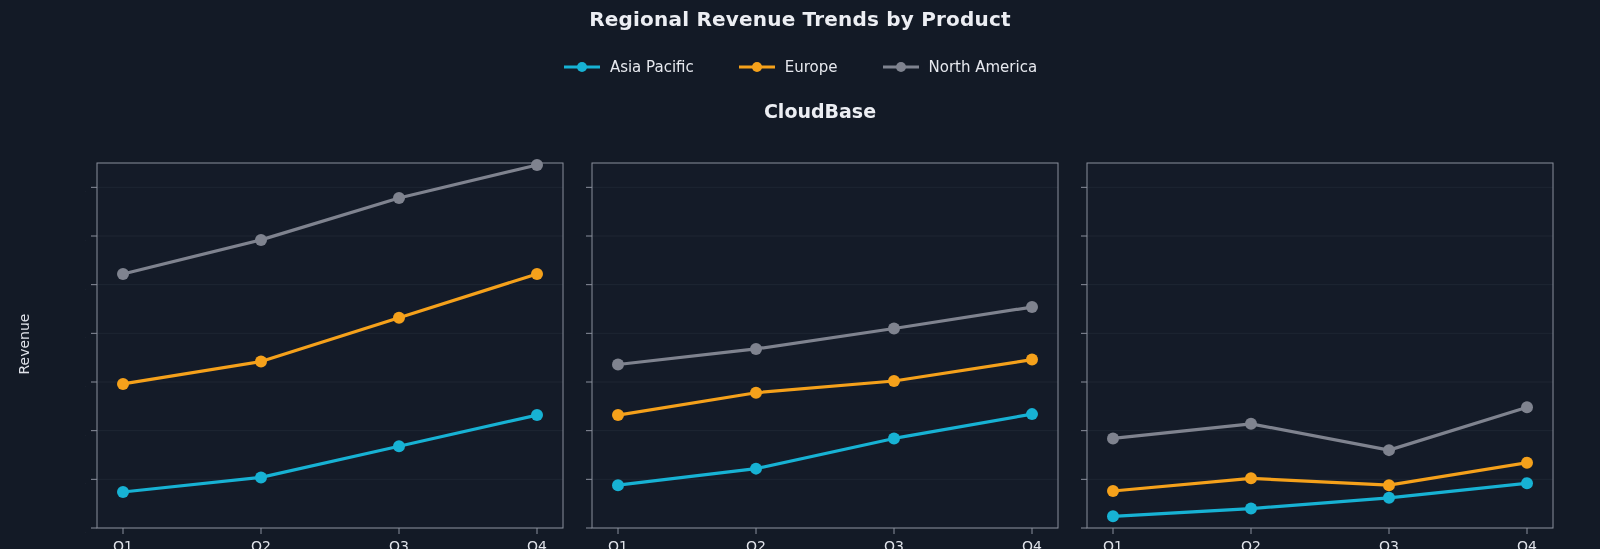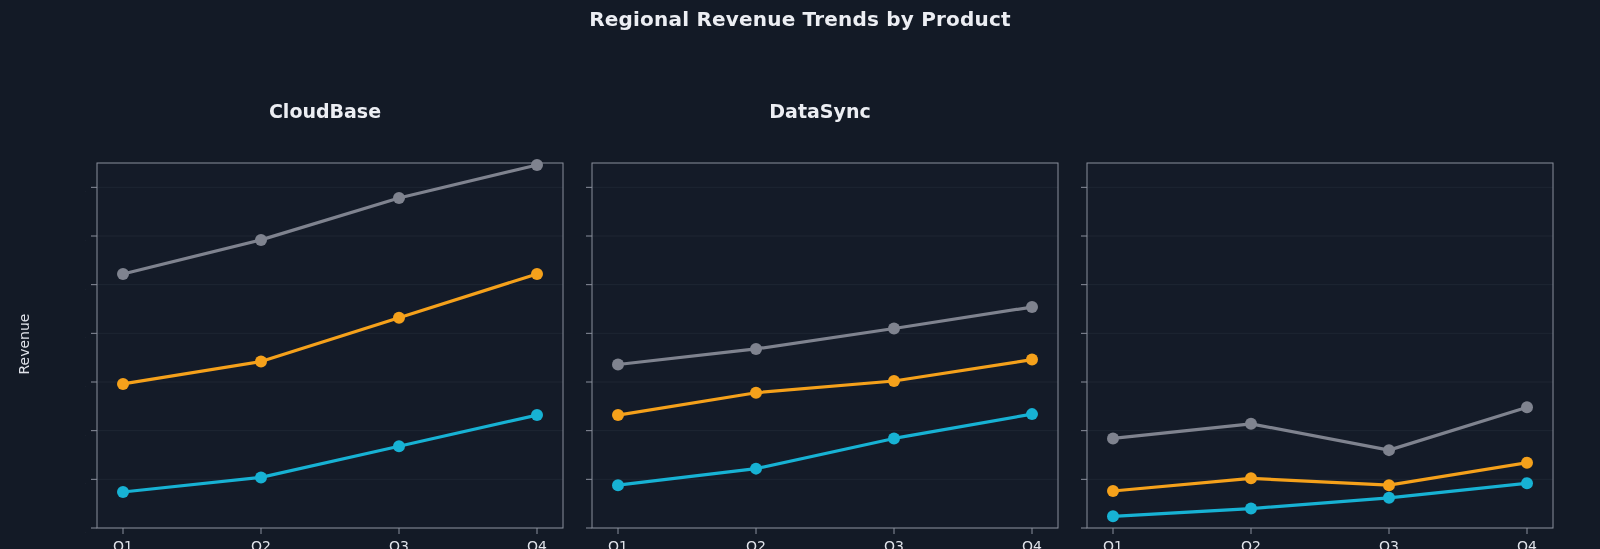--- a/index.html
+++ b/index.html
@@ -90,25 +90,47 @@
     fill: #dfe2e9;
   }
 </style>
 </head>
 <body>
 
 <div id="figure">
 
   <div id="chart-title">Regional Revenue Trends by Product</div>
 
+  <div id="legend">
+      <div class="legend-entry">
+        <svg class="legend-swatch" viewBox="0 0 38 14">
+          <line x1="1" y1="7" x2="37" y2="7" stroke="#17b2d4" stroke-width="3.2"></line>
+          <circle cx="19" cy="7" r="5" fill="#17b2d4"></circle>
+        </svg>
+        <span class="legend-label">Asia Pacific</span>
+      </div>
+      <div class="legend-entry">
+        <svg class="legend-swatch" viewBox="0 0 38 14">
+          <line x1="1" y1="7" x2="37" y2="7" stroke="#f5a11b" stroke-width="3.2"></line>
+          <circle cx="19" cy="7" r="5" fill="#f5a11b"></circle>
+        </svg>
+        <span class="legend-label">Europe</span>
+      </div>
+      <div class="legend-entry">
+        <svg class="legend-swatch" viewBox="0 0 38 14">
+          <line x1="1" y1="7" x2="37" y2="7" stroke="#7f838f" stroke-width="3.2"></line>
+          <circle cx="19" cy="7" r="5" fill="#7f838f"></circle>
+        </svg>
+        <span class="legend-label">North America</span>
+      </div>
+    </div>
 
   <div class="ylabel" style="left: -16px; top: 335.5px; width: 80px; text-align: center;">Revenue</div>
 
 <div class="panel" style="left: 85px; width: 480px; height: 460px;">
-      <div class="panel-title">CloudBase</div>
       <svg class="panel-svg" width="480" height="445" viewBox="0 0 480 445">
         <rect x="12" y="35" width="466" height="365" fill="#141b28"></rect>
         <line x1="12" x2="478" y1="400" y2="400" stroke="#1e2633" stroke-width="1"></line>
         <line x1="12" x2="478" y1="351.3333333333333" y2="351.3333333333333" stroke="#1e2633" stroke-width="1"></line>
         <line x1="12" x2="478" y1="302.6666666666667" y2="302.6666666666667" stroke="#1e2633" stroke-width="1"></line>
         <line x1="12" x2="478" y1="254" y2="254" stroke="#1e2633" stroke-width="1"></line>
         <line x1="12" x2="478" y1="205.33333333333334" y2="205.33333333333334" stroke="#1e2633" stroke-width="1"></line>
         <line x1="12" x2="478" y1="156.66666666666669" y2="156.66666666666669" stroke="#1e2633" stroke-width="1"></line>
         <line x1="12" x2="478" y1="108" y2="108" stroke="#1e2633" stroke-width="1"></line>
         <line x1="12" x2="478" y1="59.333333333333314" y2="59.333333333333314" stroke="#1e2633" stroke-width="1"></line>
@@ -148,21 +170,21 @@
         <circle cx="314.00" cy="189.76" r="6" fill="#f5a11b"></circle>
         <circle cx="452.00" cy="145.96" r="6" fill="#f5a11b"></circle>
         <polyline points="38.00,145.96 176.00,111.89 314.00,70.04 452.00,36.95" fill="none" stroke="#7f838f" stroke-width="3.2" stroke-linejoin="round" stroke-linecap="round"></polyline>
         <circle cx="38.00" cy="145.96" r="6" fill="#7f838f"></circle>
         <circle cx="176.00" cy="111.89" r="6" fill="#7f838f"></circle>
         <circle cx="314.00" cy="70.04" r="6" fill="#7f838f"></circle>
         <circle cx="452.00" cy="36.95" r="6" fill="#7f838f"></circle>
       </svg>
     </div>
     <div class="panel" style="left: 580px; width: 480px; height: 460px;">
-      <div class="panel-title">DataSync</div>
+      <div class="panel-title">CloudBase</div>
       <svg class="panel-svg" width="480" height="445" viewBox="0 0 480 445">
         <rect x="12" y="35" width="466" height="365" fill="#141b28"></rect>
         <line x1="12" x2="478" y1="400" y2="400" stroke="#1e2633" stroke-width="1"></line>
         <line x1="12" x2="478" y1="351.3333333333333" y2="351.3333333333333" stroke="#1e2633" stroke-width="1"></line>
         <line x1="12" x2="478" y1="302.6666666666667" y2="302.6666666666667" stroke="#1e2633" stroke-width="1"></line>
         <line x1="12" x2="478" y1="254" y2="254" stroke="#1e2633" stroke-width="1"></line>
         <line x1="12" x2="478" y1="205.33333333333334" y2="205.33333333333334" stroke="#1e2633" stroke-width="1"></line>
         <line x1="12" x2="478" y1="156.66666666666669" y2="156.66666666666669" stroke="#1e2633" stroke-width="1"></line>
         <line x1="12" x2="478" y1="108" y2="108" stroke="#1e2633" stroke-width="1"></line>
         <line x1="12" x2="478" y1="59.333333333333314" y2="59.333333333333314" stroke="#1e2633" stroke-width="1"></line>

